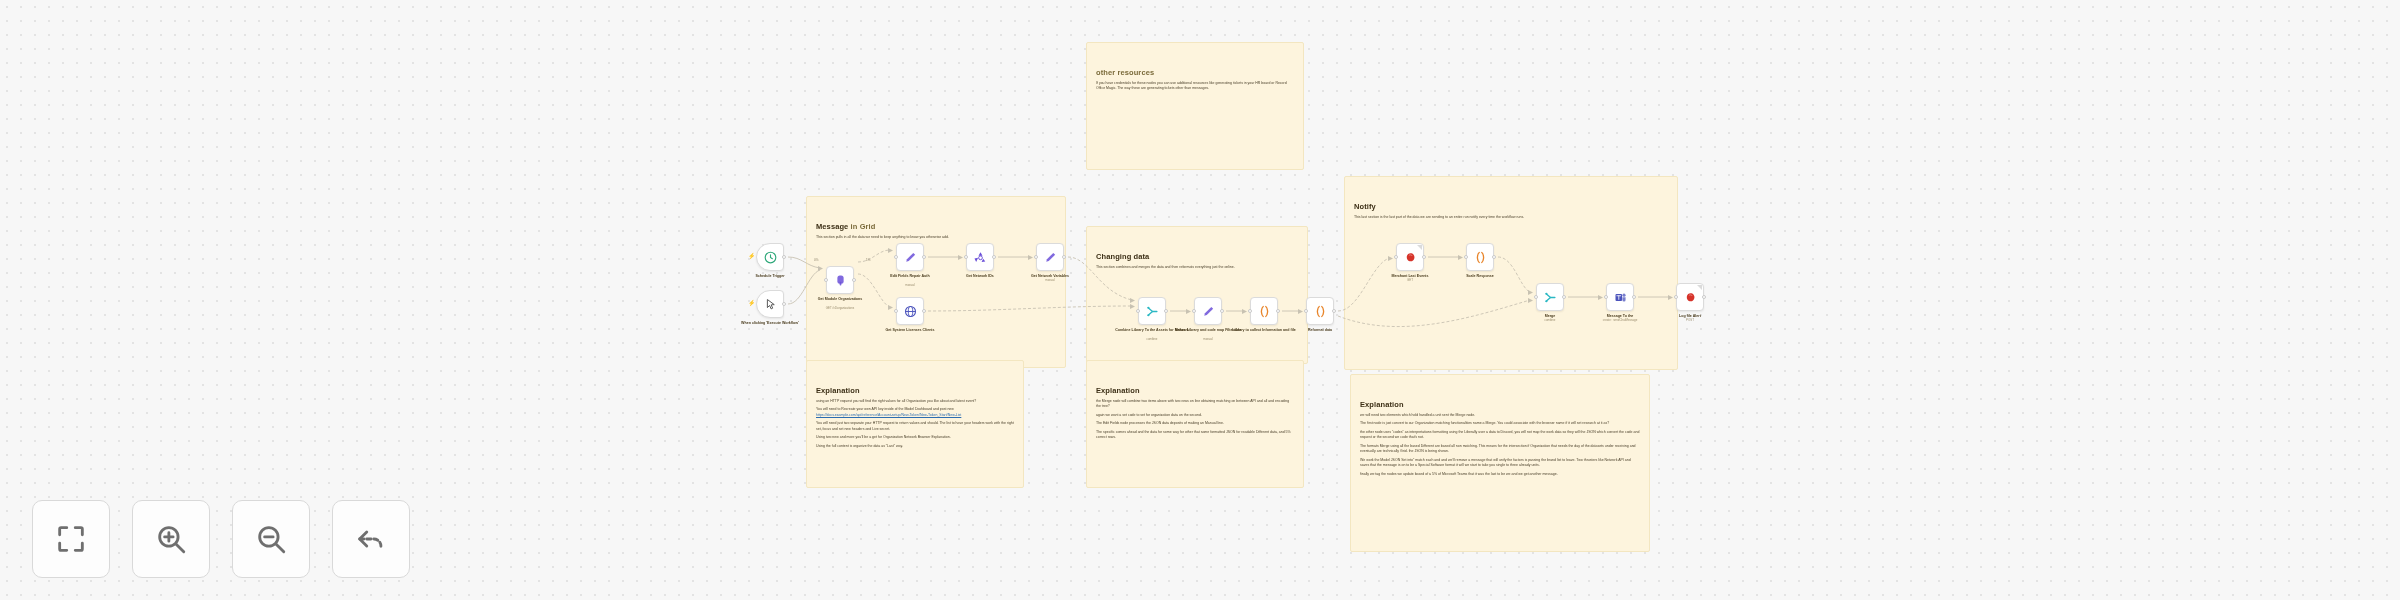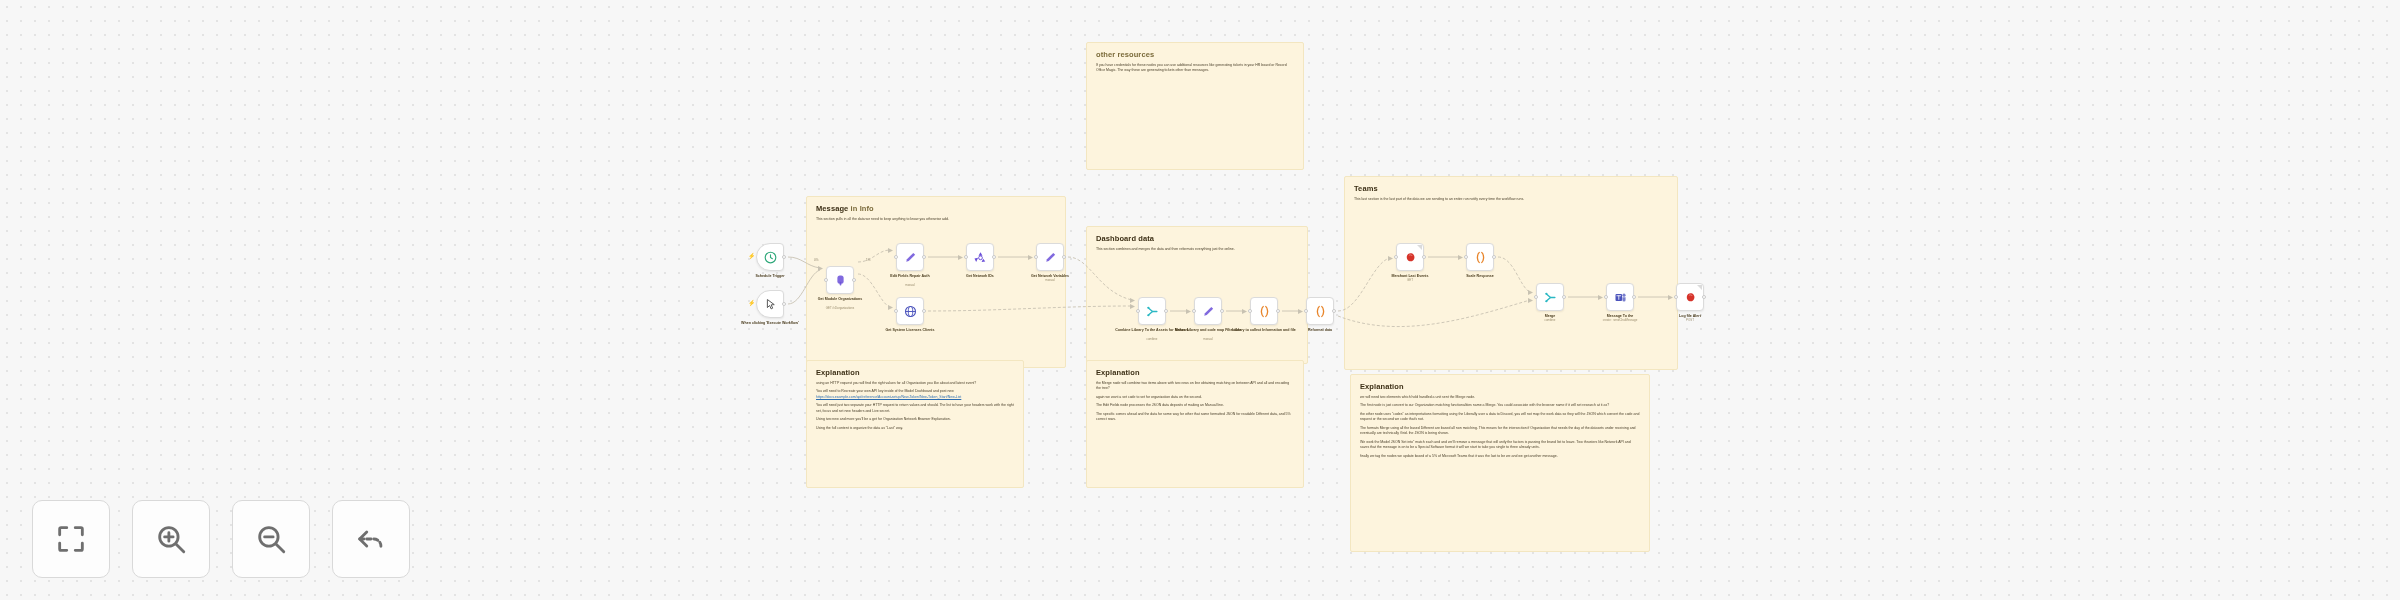--- a/index.html
+++ b/index.html
@@ -17,21 +17,21 @@
       radial-gradient(circle, #e3e3e3 0.8px, transparent 0.9px);
     background-size: 14px 14px;
   }
 
   
   .sticky {
     position: absolute;
     background: #fdf4dd;
     border: 1px solid #f3e6c0;
     border-radius: 2px;
-    padding: 7px 9px;
+    padding: 25px 9px;
     overflow: hidden;
   }
   .sticky h3 {
     font-size: 7.5px;
     font-weight: 700;
     color: #3c2f16;
     margin-bottom: 3.5px;
     letter-spacing: .1px;
   }
   .sticky h3 .accent { color: #7a6a3a; font-weight: 700; }
@@ -129,31 +129,31 @@
 <body>
 
 <div id="canvas">
 
   <div class="sticky" style="left:1086px; top:42px; width:218px; height:128px;">
     <h3><span class="accent">other resources</span></h3>
     <p>If you have credentials for these nodes you can use additional resources like generating tickets in your HR board or Record Office Magic. The way these are generating tickets other than messages.</p>
   </div>
 
   <div class="sticky" style="left:806px; top:196px; width:260px; height:172px;">
-    <h3><span>Message</span> <span class="accent">in Info</span></h3>
+    <h3><span>Message</span> <span class="accent">in Grid</span></h3>
     <p>This section pulls in all the data we need to keep anything to know you otherwise add.</p>
   </div>
 
   <div class="sticky" style="left:1086px; top:226px; width:222px; height:138px;">
-    <h3><span>Dashboard data</span></h3>
+    <h3><span>Changing data</span></h3>
     <p>This section combines and merges the data and then reformats everything just the online.</p>
   </div>
 
   <div class="sticky" style="left:1344px; top:176px; width:334px; height:194px;">
-    <h3><span>Teams</span></h3>
+    <h3><span>Notify</span></h3>
     <p>This last section is the last part of the data we are sending to an entire run notify every time the workflow runs.</p>
   </div>
 
   <div class="sticky" style="left:806px; top:360px; width:218px; height:128px;">
     <h3>Explanation</h3>
     <p>using an HTTP request you will find the right values for all Organization you like about and latest event?</p>
     <p><span>You will need to Recreate your own API key inside of the Model Dashboard and post new</span><br><a href="#">https://docs.example.com/api/reference/Account-setup/New-Token/New-Token_Start/New-List</a></p>
     <p>You will need just two separate your HTTP request to return values and should. The list to have your headers work with the right set, focus and set new headers and Live secret.</p>
     <p>Using two new and more you'll be a get for Organization Network Browser Explanation.</p>
     <p>Using the full content is organize the data as "Last" way.</p>

